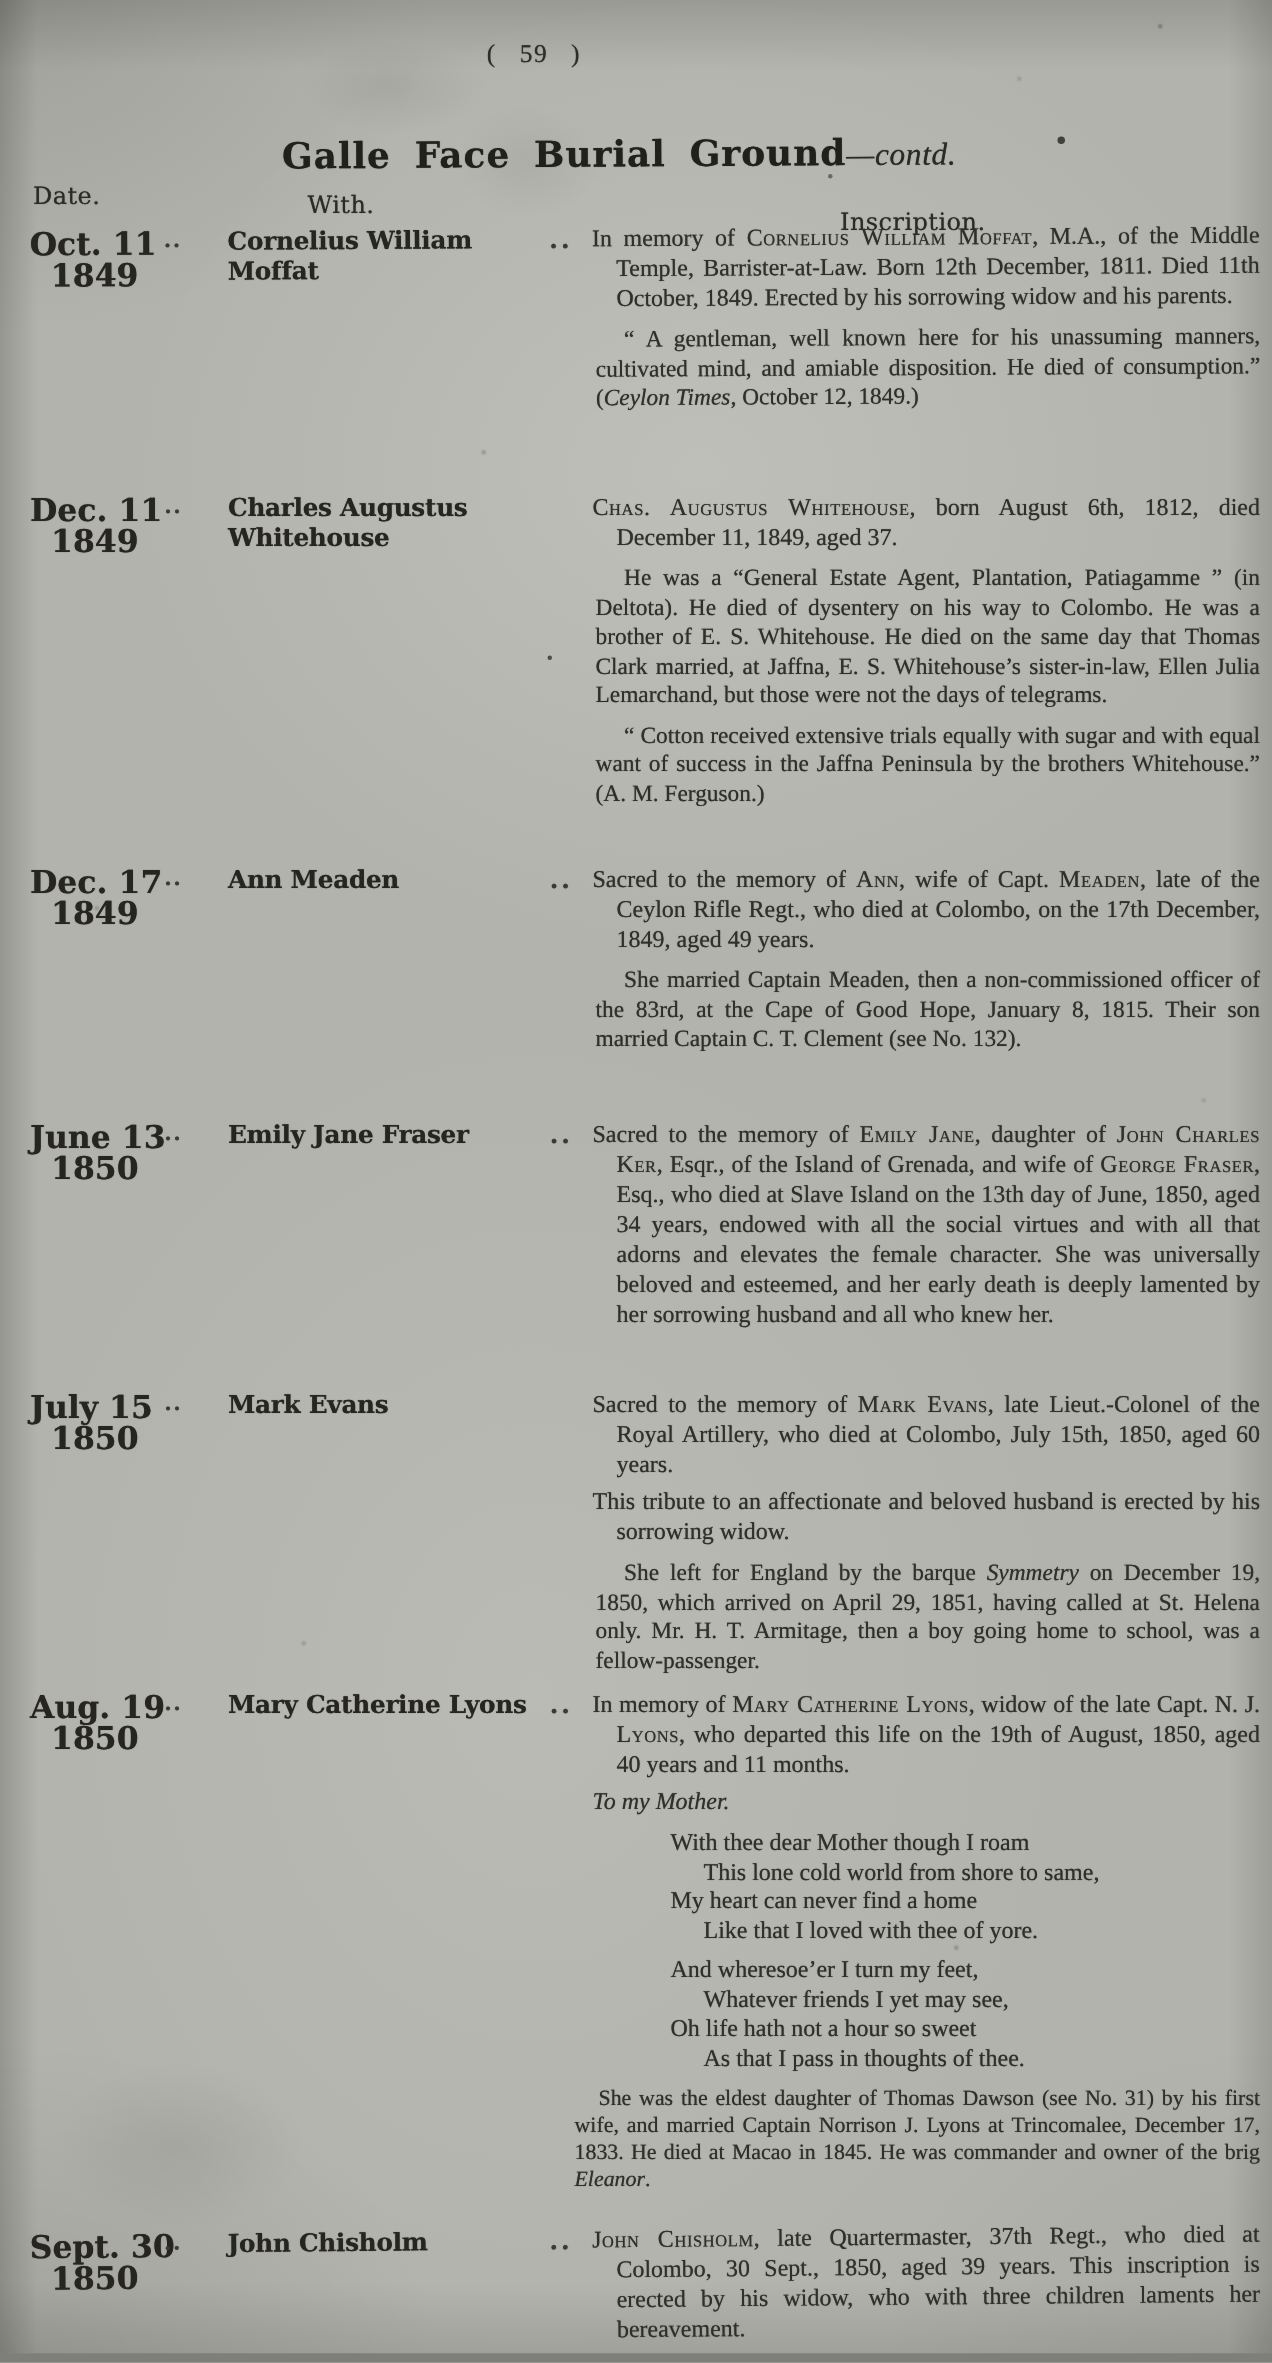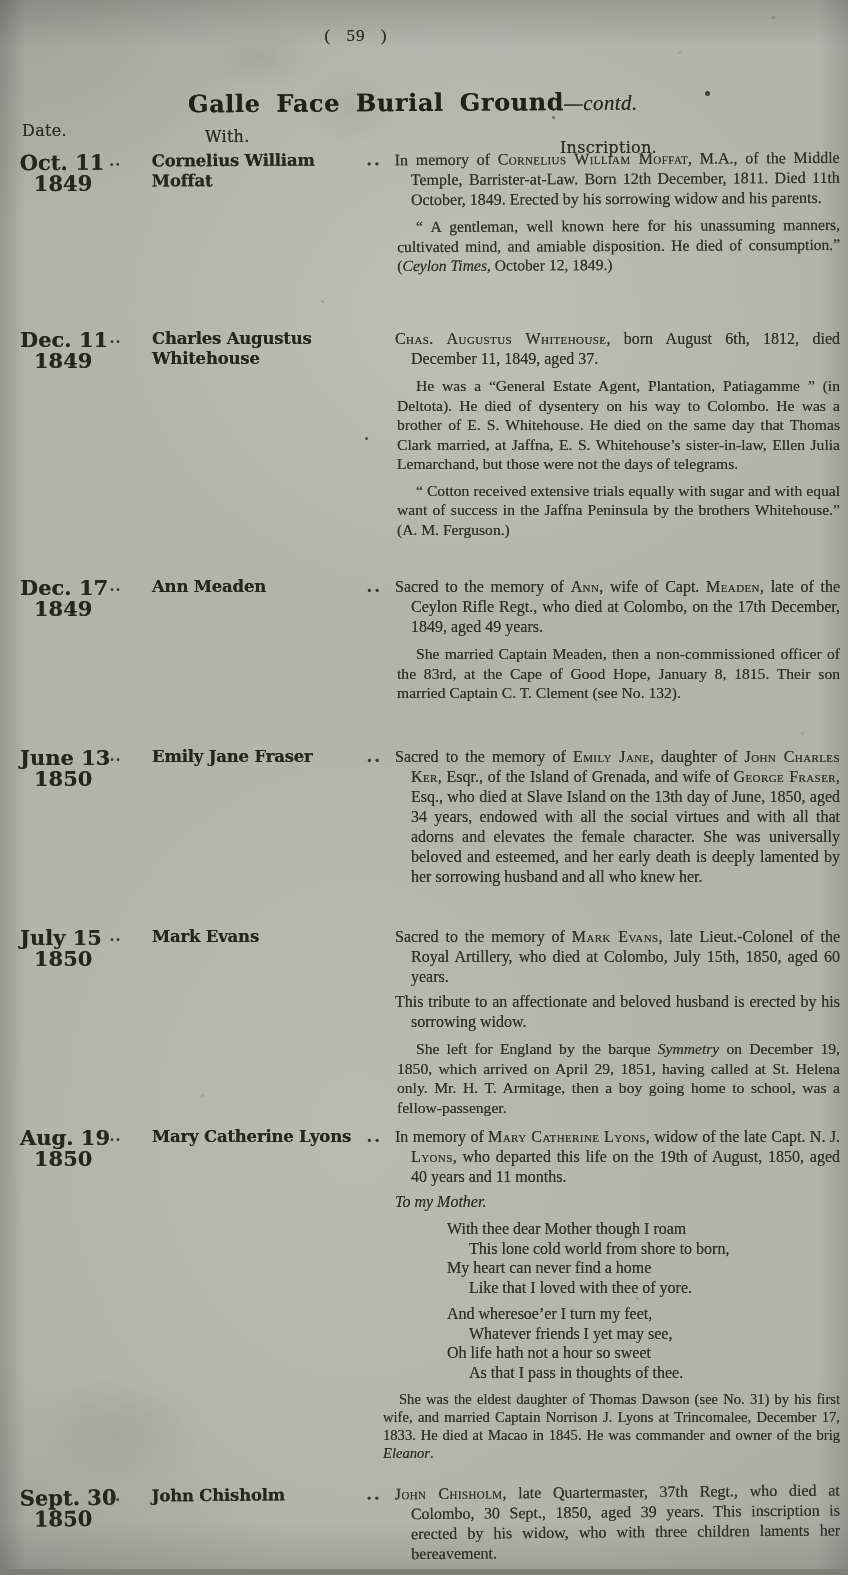--- a/index.html
+++ b/index.html
@@ -182,21 +182,21 @@
     <div class="c-dots">..</div>
     <div class="c-name">
       <span>Mary Catherine Lyons</span>
       <span class="nleader">..</span>
     </div>
     <div class="c-insc">
           <div class="hang">In memory of <sc>Mary Catherine Lyons</sc>, widow of the late Capt. N. J. <sc>Lyons</sc>, who departed this life on the 19th of August, 1850, aged 40 years and 11 months.</div>
           <div class="center">To my Mother.</div>
           <div class="stanza">
             <div class="pline">With thee dear Mother though I roam</div>
-            <div class="pline ind">This lone cold world from shore to born,</div>
+            <div class="pline ind">This lone cold world from shore to same,</div>
             <div class="pline">My heart can never find a home</div>
             <div class="pline ind">Like that I loved with thee of yore.</div>
           </div>
           <div class="stanza">
             <div class="pline">And wheresoe’er I turn my feet,</div>
             <div class="pline ind">Whatever friends I yet may see,</div>
             <div class="pline">Oh life hath not a hour so sweet</div>
             <div class="pline ind">As that I pass in thoughts of thee.</div>
           </div>
           <div class="subsmall">She was the eldest daughter of Thomas Dawson (see No. 31) by his first wife, and married Captain Norrison J. Lyons at Trincomalee, December 17, 1833.  He died at Macao in 1845.  He was commander and owner of the brig <i>Eleanor</i>.</div>

